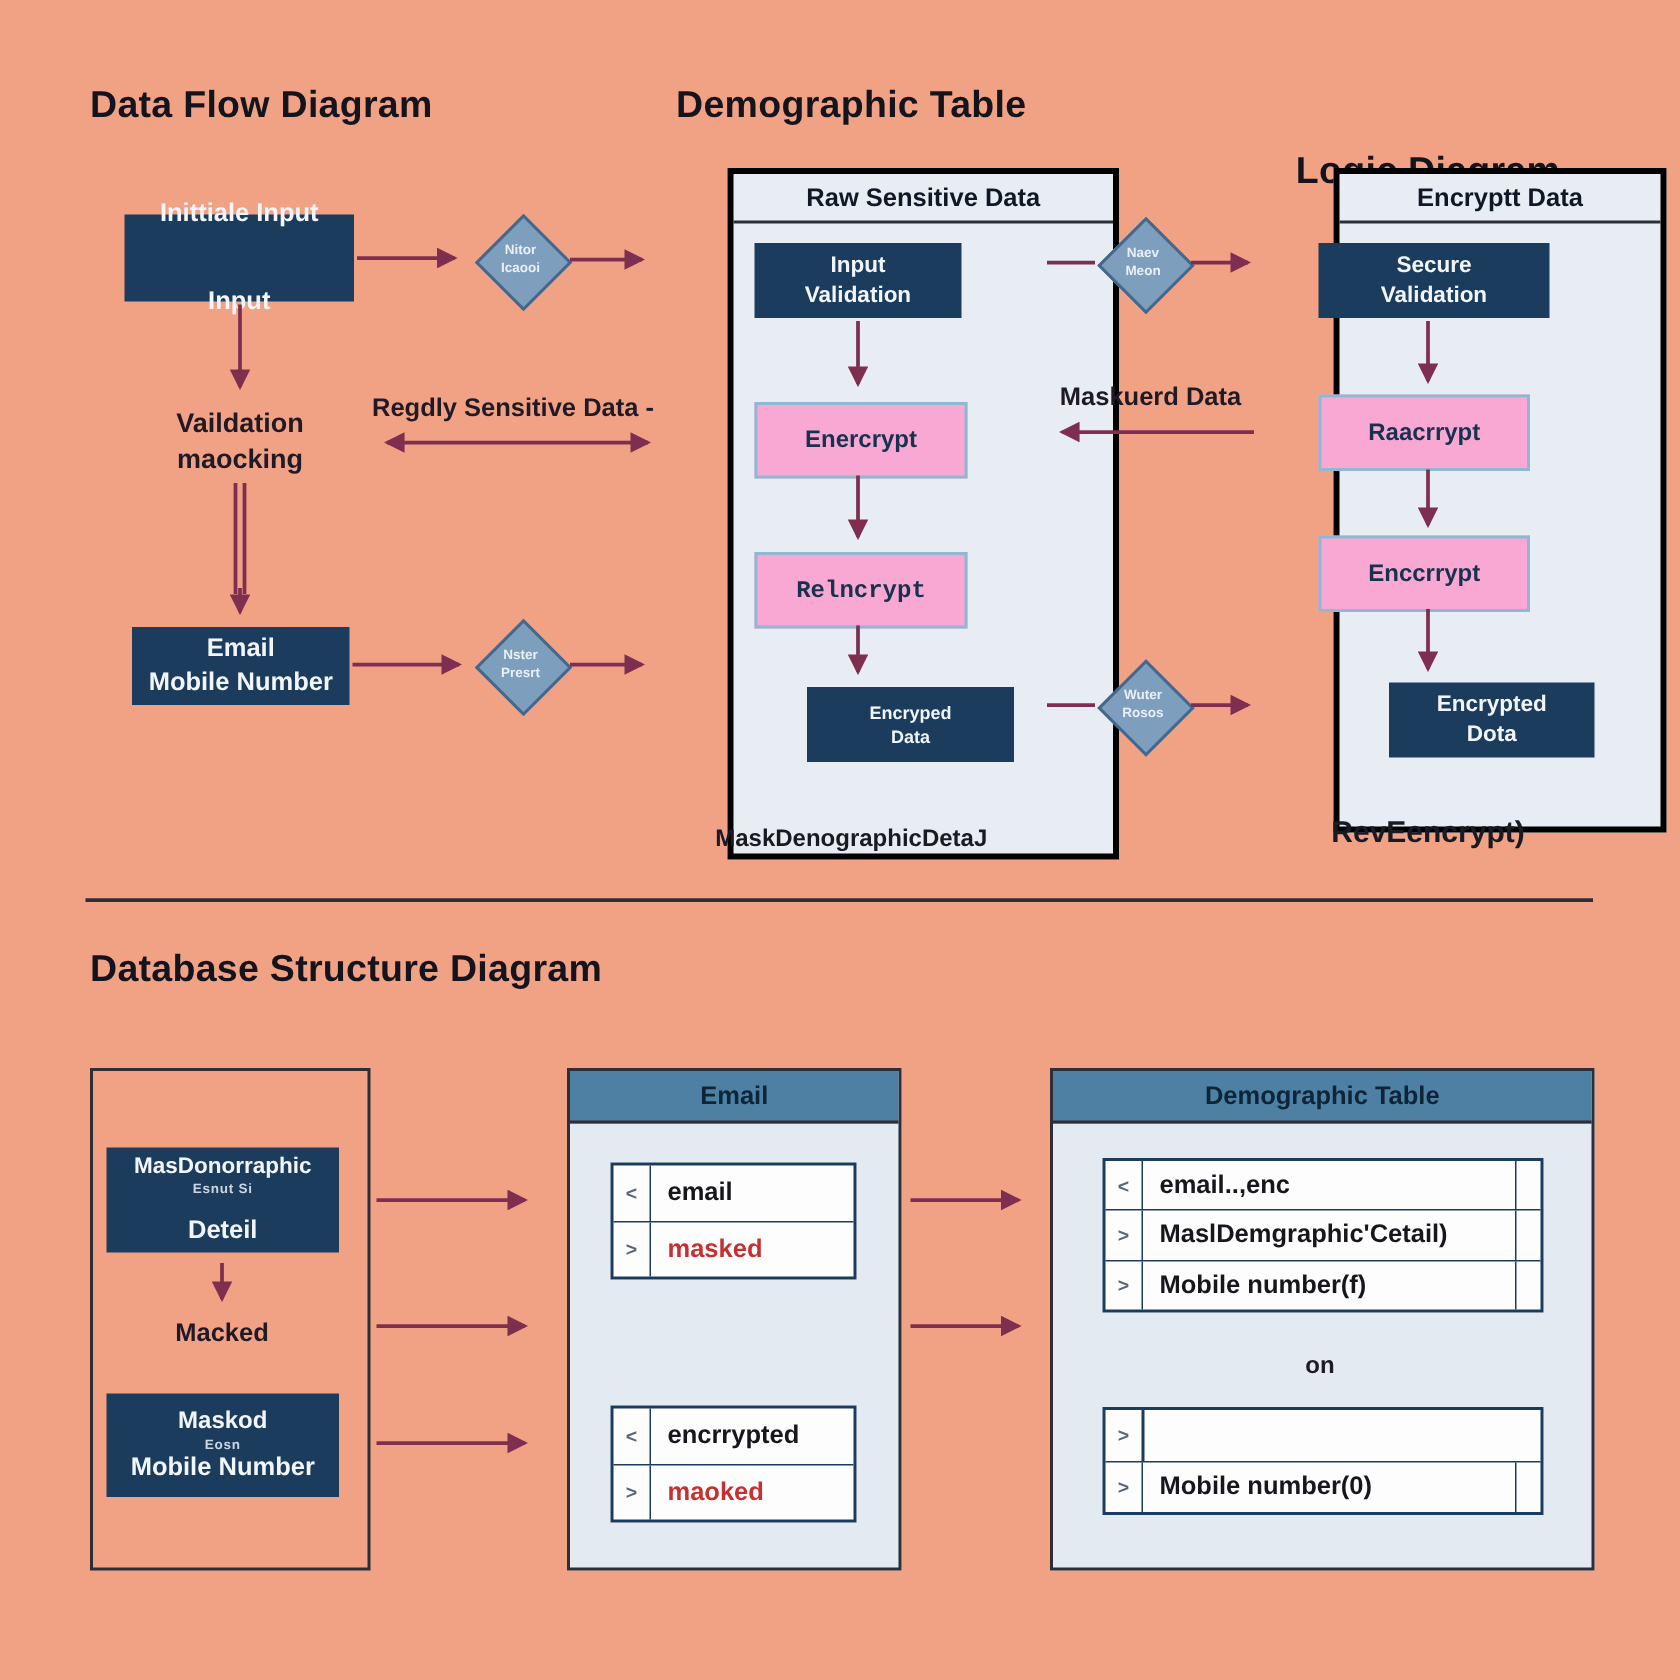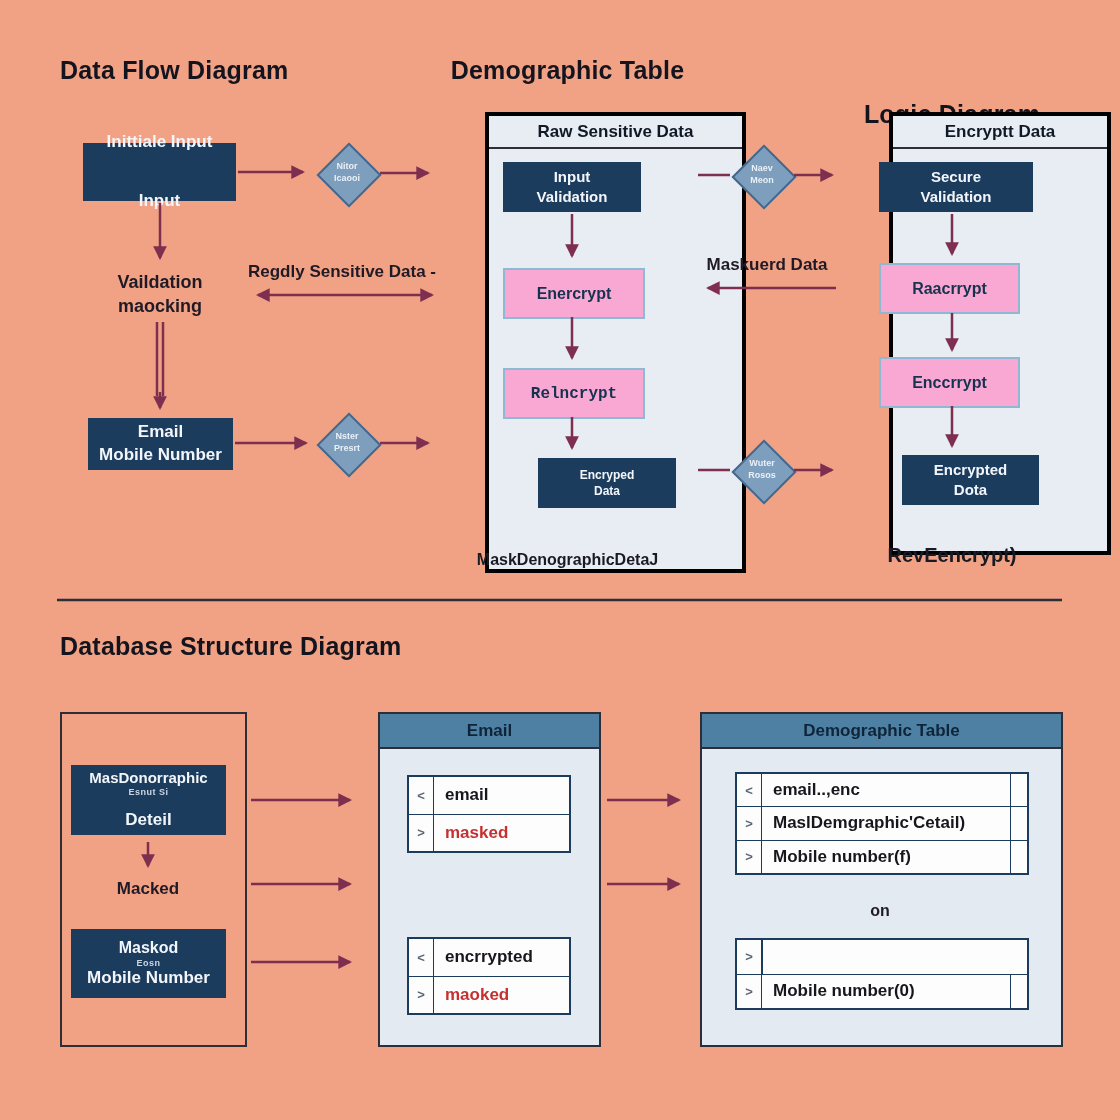--- a/index.html
+++ b/index.html
@@ -167,21 +167,21 @@
 
   <div class="panel" style="left:845px;top:112px;width:214px;height:435px;">
     <div class="panel-header">Encryptt Data</div>
   </div>
   <div class="navy-box" style="left:879px;top:162px;width:154px;height:50px;font-size:15px;">
     <div>Secure</div>
     <div>Validation</div>
   </div>
   <div class="light-box" style="left:879px;top:263px;width:137px;height:47px;">Raacrrypt</div>
   <div class="light-box" style="left:879px;top:357px;width:137px;height:47px;">Enccrrypt</div>
-  <div class="navy-box" style="left:902px;top:455px;width:137px;height:50px;font-size:15px;">
+  <div class="navy-box" style="left:926px;top:455px;width:137px;height:50px;font-size:15px;">
     <div>Encrypted</div>
     <div>Dota</div>
   </div>
   <div class="panel-caption" style="left:845px;top:517px;width:214px;font-size:20px;">RevEencrypt)</div>
 
   <div class="outline-panel" style="left:60px;top:712px;width:183px;height:331px;"></div>
   <div class="navy-box" style="left:71px;top:765px;width:155px;height:70px;font-size:15px;line-height:1.2;">
     <div>MasDonorraphic</div>
     <div class="small-line">Esnut Si</div>
     <div style="font-size:17px;margin-top:12px;">Deteil</div>

